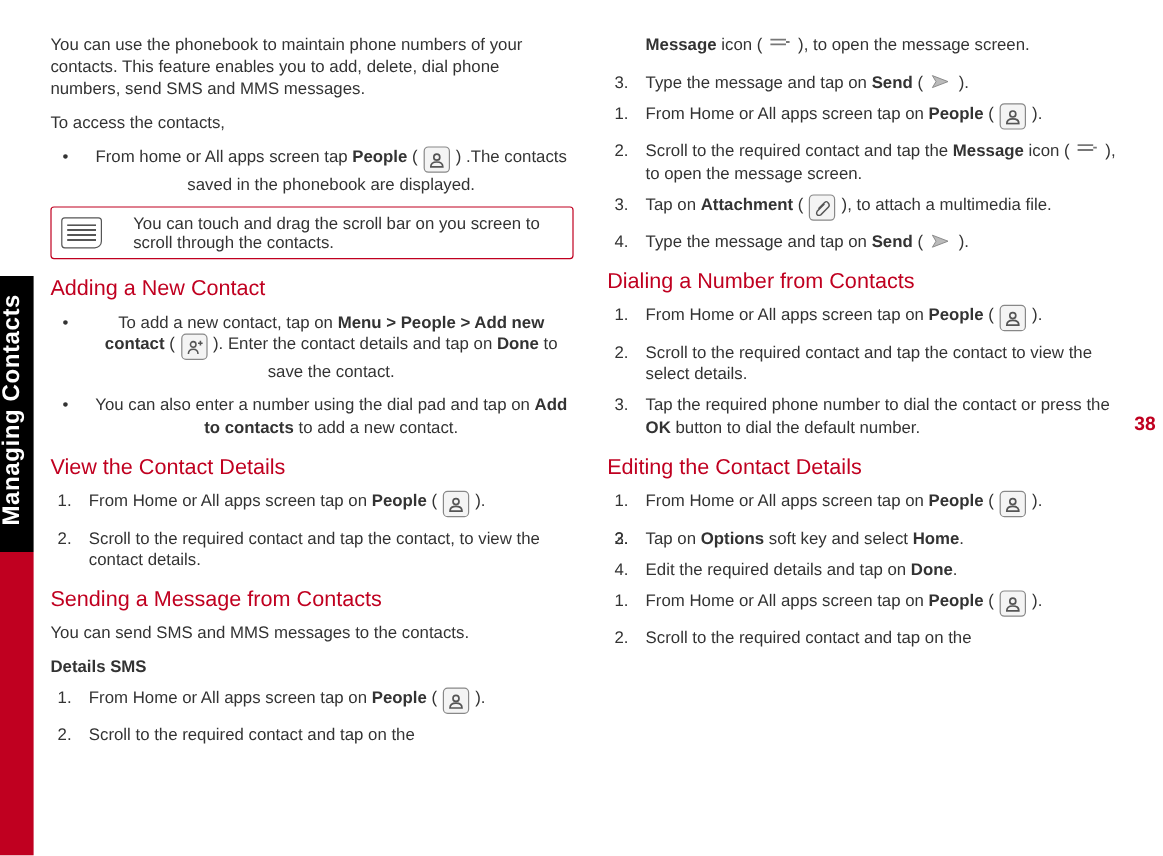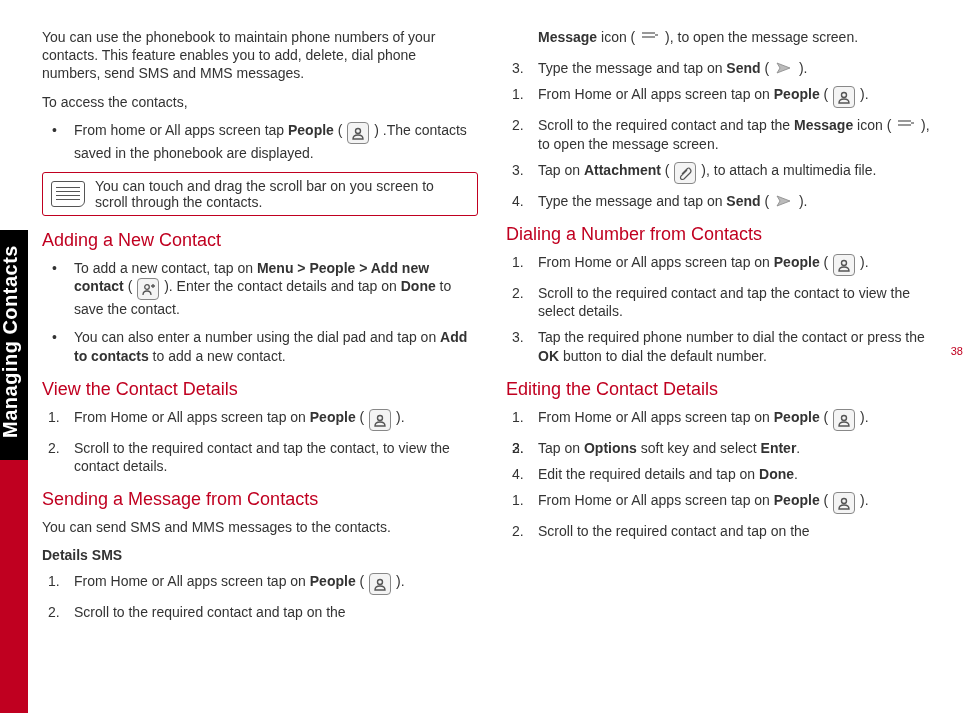--- a/index.html
+++ b/index.html
@@ -65,20 +65,21 @@
     flex: 1;
     min-width: 0;
   }
   .col p, .col li { line-height: 1.3; }
   .para { margin-bottom: 10px; }
   .bullet-list { list-style: none; padding-left: 0; }
   .bullet-list li {
     position: relative;
     padding-left: 32px;
     margin-bottom: 10px;
+    text-align: center;
   }
   .bullet-list li::before {
     content: "•";
     position: absolute;
     left: 10px;
     top: 0;
   }
   .num-list { list-style: none; padding-left: 0; }
   .num-list li {
     position: relative;
@@ -99,21 +100,21 @@
     font-weight: normal;
   }
   .subbold { font-weight: bold; margin: 6px 0 8px 0; }
   b { font-weight: bold; }
   .callout {
     border: 1.5px solid #c00020;
     border-radius: 3px;
     display: flex;
     align-items: center;
     padding: 5px 8px;
-    gap: 10px;
+    gap: 26px;
     margin: 10px 0 12px 0;
   }
   .note-icon {
     width: 34px; height: 26px;
     border: 1.5px solid #555;
     border-radius: 3px 3px 6px 3px;
     background: #fff;
     position: relative;
     flex-shrink: 0;
   }
@@ -144,21 +145,22 @@
     width: 18px; height: 14px;
     vertical-align: -2px;
     margin: 0 2px;
   }
   .icon-inline svg { width: 18px; height: 14px; }
   .pagenum {
     position: absolute;
     right: 6px;
     top: 345px;
     color: #c00020;
-    font-size: 11px;
+    font-size: 16px;
+    font-weight: bold;
   }
   .continuation { padding-left: 32px; margin-bottom: 13px; }
 </style>
 </head>
 <body>
 
 <svg width="0" height="0" style="position:absolute">
   <defs>
     <g id="people-ic">
       <circle cx="7" cy="5" r="2.5" fill="none" stroke="#555" stroke-width="1.4"></circle>
@@ -320,21 +322,21 @@
     <ol class="num-list">
       <li><span class="num">1.</span>
         <span>From Home or All apps screen tap on </span><b>People</b><span> ( </span><span class="iconbox">
             <svg>
               <use href="#people-ic"></use>
             </svg>
           </span><span> ).</span>
       </li>
       <li><span class="num">2.</span></li>
       <li><span class="num">3.</span>
-        <span>Tap on </span><b>Options</b><span> soft key and select </span><b>Enter</b><span>.</span>
+        <span>Tap on </span><b>Options</b><span> soft key and select </span><b>Home</b><span>.</span>
       </li>
       <li><span class="num">4.</span>
         <span>Edit the required details and tap on </span><b>Done</b><span>.</span>
       </li>
     </ol>
 
     <ol class="num-list">
       <li><span class="num">1.</span>
         <span>From Home or All apps screen tap on </span><b>People</b><span> ( </span><span class="iconbox">
             <svg>

